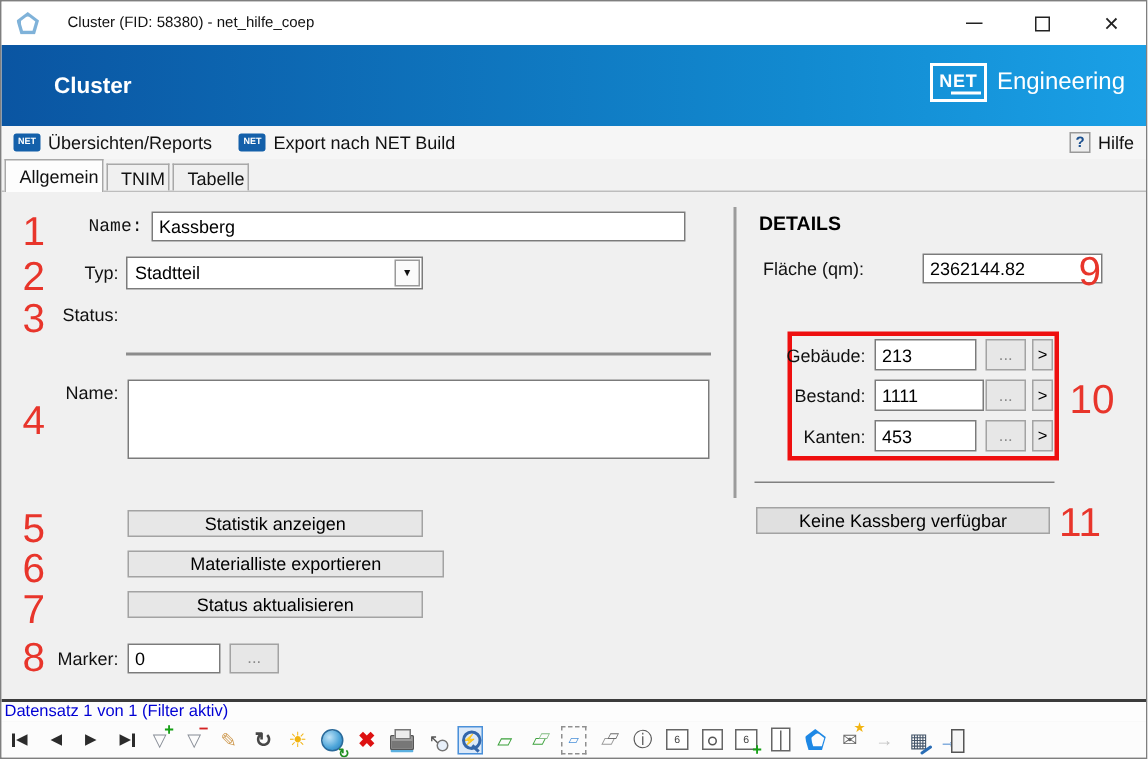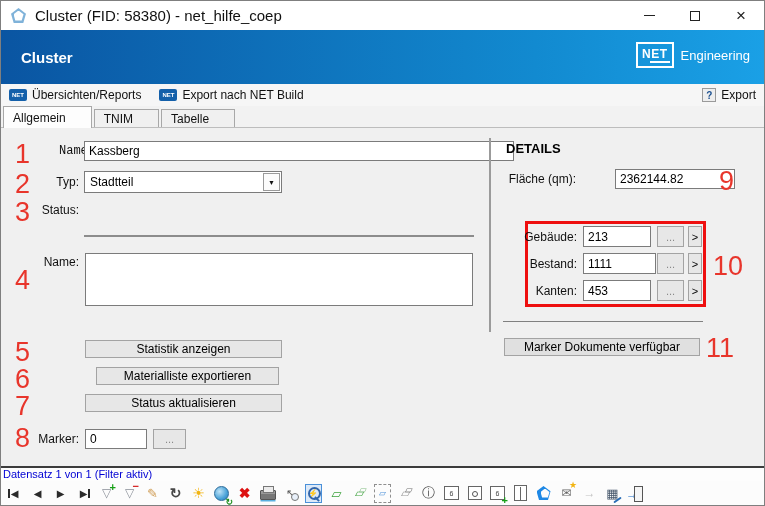--- a/index.html
+++ b/index.html
@@ -4,47 +4,47 @@
 <style>
   * { margin:0; padding:0; box-sizing:border-box; font-family:"Liberation Sans", sans-serif; }
   html,body { background:#fff; }
   .window { position:relative; width:765px; height:506px; border:1px solid #7f7f7f; background:#f0f0f0; overflow:hidden; }
 
   
   .titlebar { height:29px; background:#ffffff; display:flex; align-items:center; position:relative; }
   .app-icon { width:15px; height:15px; margin:0 9px 0 10px; position:relative; }
   .app-icon::before { content:""; position:absolute; inset:0; background:#7fb2d9; clip-path:polygon(50% 0,100% 38%,82% 100%,18% 100%,0 38%); }
   .app-icon::after { content:""; position:absolute; left:2.5px; top:2.5px; width:10px; height:10px; background:#fff; clip-path:polygon(50% 0,100% 38%,82% 100%,0 38%,18% 100%); clip-path:polygon(50% 0,100% 38%,82% 100%,18% 100%,0 38%); }
-  .title-text { font-size:15px; color:#111; }
+  .title-text { font-size:10px; color:#111;margin-left:10px; }
   .win-controls { position:absolute; right:0; top:0; height:29px; display:flex; }
   .win-btn { width:46px; height:29px; display:flex; align-items:center; justify-content:center; }
   .glyph-min { width:11px; height:0; border-top:1.6px solid #222; display:block; }
   .glyph-max { width:10px; height:10px; border:1.4px solid #222; display:block; }
   .glyph-close { font-size:17px; color:#222; line-height:1; }
 
   
-  .header { height:54px; background:linear-gradient(90deg,#0a55a2 0%,#128ad0 70%,#1aa0e6 100%); display:flex; align-items:center; position:relative; }
+  .header { height:54px; background:linear-gradient(90deg,#0a55a2 0%,#128ad0 70%,#1aa0e6 100%); display:flex; align-items:center; position:relative;padding-left:15px; }
   .header-title { color:#fff; font-size:15px; font-weight:bold; margin-left:20px; }
   .brand { position:absolute; right:14px; top:12px; display:flex; align-items:center; }
   .brand-box { border:2px solid #fff; color:#fff; font-weight:bold; font-size:12px; padding:3px 4px 5px 4px; position:relative; letter-spacing:0.5px; }
   .brand-box::after { content:""; position:absolute; right:2px; bottom:3px; width:60%; height:2px; background:#fff; }
-  .brand-text { color:#fff; font-size:13px; margin-left:7px; }
+  .brand-text { color:#fff; font-size:16px; margin-left:7px; }
 
   
   .menubar { height:22px; background:#f6f6f6; display:flex; align-items:center; position:relative; }
   .menu-item { display:flex; align-items:center; margin-left:8px; cursor:default; }
   .menu-item + .menu-item { margin-left:18px; }
   .net-chip { width:18px; height:12px; background:#1460aa; border-radius:2px; color:#fff; font-size:6px; font-weight:bold; display:flex; align-items:center; justify-content:center; margin-right:5px; }
   .menu-label { font-size:12px; color:#111; }
   .help-item { position:absolute; right:8px; display:flex; align-items:center; }
   .help-q { width:14px; height:14px; border:1px solid #9a9a9a; background:#eee; color:#1a4f8f; font-size:10px; font-weight:bold; display:flex; align-items:center; justify-content:center; margin-right:5px; }
 
   
   .tabstrip { height:22px; background:#f2f2f2; border-bottom:1px solid #bdbdbd; display:flex; align-items:flex-end; padding-left:2px; position:relative; }
-  .tab { font-size:12px; color:#111; border:1px solid #a8a8a8; border-bottom:none; background:#f0f0f0; padding:2px 25px 3px 9px; margin-right:2px; height:18px; }
+  .tab { font-size:12px; color:#111; border:1px solid #a8a8a8; border-bottom:none; background:#f0f0f0; padding:2px 2px 3px 9px; margin-right:2px; height:18px; }
   .tab.active { background:#fdfdfd; height:22px; padding-top:4px; margin-bottom:-1px; z-index:2; position:relative; }
 
   
   .content { position:relative; height:338px; background:#f0f0f0; font-size:12px; }
   .lbl { position:absolute; text-align:right; color:#111; }
   .inp { position:absolute; border:1px solid #7b7b7b; background:#fff; font-size:12px; padding:1px 4px; color:#000; }
   .combo { position:absolute; border:1px solid #7b7b7b; background:#fff; }
   .combo .val { position:absolute; left:5px; top:3px; font-size:12px; color:#000; }
   .combo .dd { position:absolute; right:1px; top:1px; bottom:1px; width:17px; background:#fbfbfb; border:1px solid #9a9a9a; display:flex; align-items:center; justify-content:center; font-size:7px; color:#111; }
   .btn { position:absolute; background:#e7e7e7; border:1px solid #a3a3a3; font-size:12px; color:#000; display:flex; align-items:center; justify-content:center; }
@@ -140,50 +140,50 @@
     <div class="menu-item">
       <span class="net-chip">NET</span>
       <span class="menu-label">Übersichten/Reports</span>
     </div>
     <div class="menu-item">
       <span class="net-chip">NET</span>
       <span class="menu-label">Export nach NET Build</span>
     </div>
     <div class="help-item">
       <span class="help-q">?</span>
-      <span class="menu-label">Export</span>
+      <span class="menu-label">Hilfe</span>
     </div>
   </div>
 
   <div class="tabstrip">
     <span class="tab active">Allgemein</span>
     <span class="tab">TNIM</span>
     <span class="tab">Tabelle</span>
   </div>
 
   <div class="content">
 
     <span class="lbl" style="left:44px;top:16px;width:50px;font-family:Liberation Mono, monospace;">Name:</span>
-    <input class="inp" style="left: 83px; top: 13px; width: 430px; height: 20px;" value="Kassberg">
+    <input class="inp" style="left: 100px; top: 13px; width: 356px; height: 20px;" value="Kassberg">
 
     <span class="lbl" style="left:28px;top:47px;width:50px;">Typ:</span>
     <div class="combo" style="left:83px;top:43px;width:198px;height:22px;">
       <span class="val">Stadtteil</span>
       <span class="dd">▼</span>
     </div>
 
     <span class="lbl" style="left:28px;top:75px;width:50px;">Status:</span>
 
     <div class="hline" style="left:83px;top:107px;width:390px;"></div>
 
     <span class="lbl" style="left:28px;top:127px;width:50px;">Name:</span>
     <textarea class="inp" style="left: 84px; top: 125px; width: 388px; height: 53px; resize: none;"></textarea>
 
     <div class="btn" style="left:84px;top:212px;width:197px;height:18px;">Statistik anzeigen</div>
-    <div class="btn" style="left:95px;top:239px;width:183px;height:18px;">Materialliste exportieren</div>
+    <div class="btn" style="left:84px;top:239px;width:211px;height:18px;">Materialliste exportieren</div>
     <div class="btn" style="left:84px;top:266px;width:197px;height:18px;">Status aktualisieren</div>
 
     <span class="lbl" style="left:28px;top:304px;width:50px;">Marker:</span>
     <input class="inp" style="left: 84px; top: 301px; width: 62px; height: 20px;" value="0">
     <div class="btn mini-btn" style="left:152px;top:301px;width:33px;height:20px;">...</div>
 
     <div class="vline" style="left:488px;top:10px;height:194px;"></div>
 
     <span class="details-h" style="left:505px;top:13px;">DETAILS</span>
 
@@ -202,21 +202,21 @@
     <div class="btn mini-btn" style="left:656px;top:125px;width:27px;height:21px;">...</div>
     <div class="btn open-btn" style="left:687px;top:125px;width:14px;height:21px;">&gt;</div>
 
     <span class="lbl" style="left:506px;top:156px;width:70px;">Kanten:</span>
     <input class="inp" style="left: 582px; top: 152px; width: 68px; height: 21px;" value="453">
     <div class="btn mini-btn" style="left:656px;top:152px;width:27px;height:21px;">...</div>
     <div class="btn open-btn" style="left:687px;top:152px;width:14px;height:21px;">&gt;</div>
 
     <div class="thinline" style="left:502px;top:193px;width:200px;"></div>
 
-    <div class="btn" style="left:503px;top:210px;width:196px;height:18px;background:#e0e0e0;">Marker Dokumente verfügbar</div>
+    <div class="btn" style="left:503px;top:210px;width:196px;height:18px;background:#e0e0e0;">Keine Kassberg verfügbar</div>
 
     <span class="ann" style="left:14px;top:13px;">1</span>
     <span class="ann" style="left:14px;top:43px;">2</span>
     <span class="ann" style="left:14px;top:71px;">3</span>
     <span class="ann" style="left:14px;top:139px;">4</span>
     <span class="ann" style="left:14px;top:211px;">5</span>
     <span class="ann" style="left:14px;top:238px;">6</span>
     <span class="ann" style="left:14px;top:265px;">7</span>
     <span class="ann" style="left:14px;top:297px;">8</span>
     <span class="ann" style="left:718px;top:40px;">9</span>

